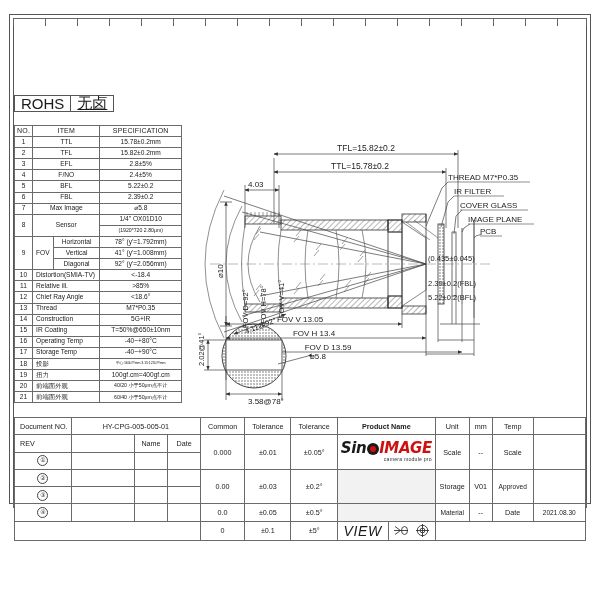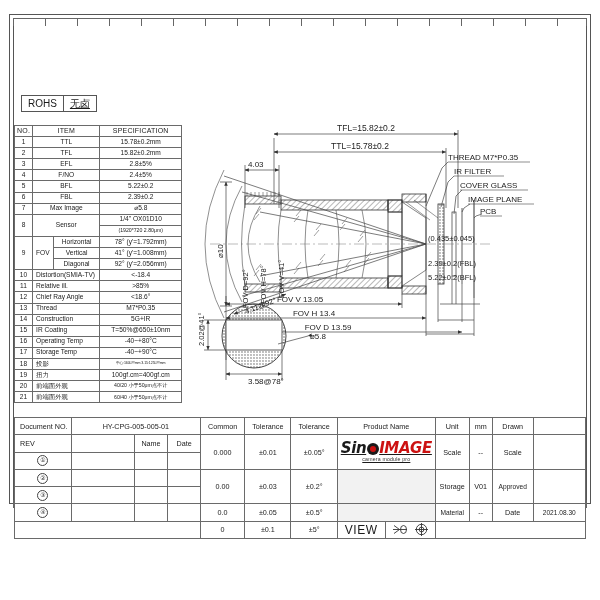--- a/index.html
+++ b/index.html
@@ -9,57 +9,57 @@
 
   
   .frame-outer{position:absolute;left:9px;top:14px;width:582px;height:490px;
                border:1px solid #555;box-sizing:border-box;}
   .frame-inner{position:absolute;left:13px;top:18px;width:574px;height:482px;
                border:1px solid #555;box-sizing:border-box;}
   .tickrow{position:absolute;left:13px;width:574px;height:0;border-top:1px solid #666;}
   .tick{position:absolute;width:0;height:7px;border-left:1px solid #666;}
 
   
-  .rohs{position:absolute;left:21px;top:95px;display:flex;height:17px;
-        font-size:10px;align-items:stretch;}
+  .rohs{position:absolute;left:14px;top:95px;display:flex;height:17px;
+        font-size:15px;align-items:stretch;}
   .rohs div{border:1px solid #555;border-left:none;display:flex;align-items:center;
             justify-content:center;padding:0 6px;background:#fff;box-sizing:border-box;}
   .rohs div:first-child{border-left:1px solid #555;}
 
   
   .spec{position:absolute;left:14px;top:125px;width:168px;border-collapse:collapse;
         font-size:6.6px;background:#fff;}
   .spec td{border:1px solid #6a6a6a;padding:1px 2px;text-align:center;
            height:11.1px;box-sizing:border-box;line-height:1.05;}
   .spec td.hd{font-size:7px;letter-spacing:.2px;}
   .spec td.no{width:13px;}
   .spec td.item{width:70px;}
   .spec td.val{width:85px;}
   .spec td.lft{text-align:left;padding-left:3px;}
   .spec td.tiny{font-size:3.6px;letter-spacing:-.1px;}
   .spec td.sm{font-size:5.2px;}
   .spec td.cjk{font-family:"DejaVu Sans",sans-serif;font-size:6.4px;text-align:left;padding-left:3px;}
 
   
-  .canvas{position:absolute;left:190px;top:108px;width:396px;height:295px;}
+  .canvas{position:absolute;left:190px;top:128px;width:396px;height:295px;}
   .canvas svg{display:block;}
 
   
   .title-block{position:absolute;left:14px;top:417px;width:572px;
                border-collapse:collapse;font-size:7.2px;background:#fff;}
   .title-block td{border:1px solid #6a6a6a;padding:1px 3px;height:17.3px;
                   text-align:center;box-sizing:border-box;}
   .tb-l{text-align:left !important;padding-left:5px !important;}
   .rev-circle{display:inline-block;width:9px;height:9px;line-height:9px;
               border:1px solid #444;border-radius:50%;font-size:6px;text-align:center;}
-  .view-txt{font-size:12px;letter-spacing:.6px;}
+  .view-txt{font-size:14px;letter-spacing:.6px;font-style:italic;}
 
   
-  .logo{display:flex;flex-direction:column;align-items:center;justify-content:center;
-        line-height:1;text-decoration:underline;}
+  .logo{display:flex;flex-direction:column;align-items:flex-end;justify-content:center;
+        line-height:1;}
   .logo-main{font-family:"DejaVu Sans",sans-serif;font-weight:bold;font-size:15px;
              letter-spacing:-.4px;font-style:italic;display:flex;align-items:center;}
   .logo-sin{color:#1a1a1a;}
   .logo-seen{color:#cc1111;}
   .logo-o{display:inline-block;width:12px;height:12px;border-radius:50%;
           background:#1a1a1a;position:relative;margin:0 .5px;}
   .logo-o::after{content:"";position:absolute;left:3px;top:3px;width:6px;height:6px;
                  border-radius:50%;background:#cc1111;}
   .logo-sub{font-size:5.2px;color:#333;letter-spacing:.2px;margin-top:1px;}
 
@@ -436,24 +436,24 @@
   </div>
 
   <table class="title-block">
     <tbody>
         <tr>
       <td class="tb-l" style="width:60px;">Document  NO.</td>
       <td colspan="3" style="width:145px;">HY-CPG-005-005-01</td>
       <td style="width:46px;">Common</td>
       <td style="width:48px;">Tolerance</td>
       <td style="width:48px;">Tolerance</td>
-      <td colspan="2" style="width:108px;">Product  Name</td>
+      <td colspan="2" style="width:108px;font-weight:bold;">Product  Name</td>
       <td style="width:34px;">Unit</td>
       <td style="width:24px;">mm</td>
-      <td style="width:42px;">Drawn</td>
+      <td style="width:42px;">Temp</td>
       <td style="width:55px;"></td>
     </tr>
 
     <tr>
       <td class="tb-l">REV</td>
       <td style="width:75px;"></td>
       <td style="width:35px;margin-left:16px;">Name</td>
       <td style="width:35px;">Date</td>
       <td rowspan="2">0.000</td>
       <td rowspan="2">±0.01</td>

